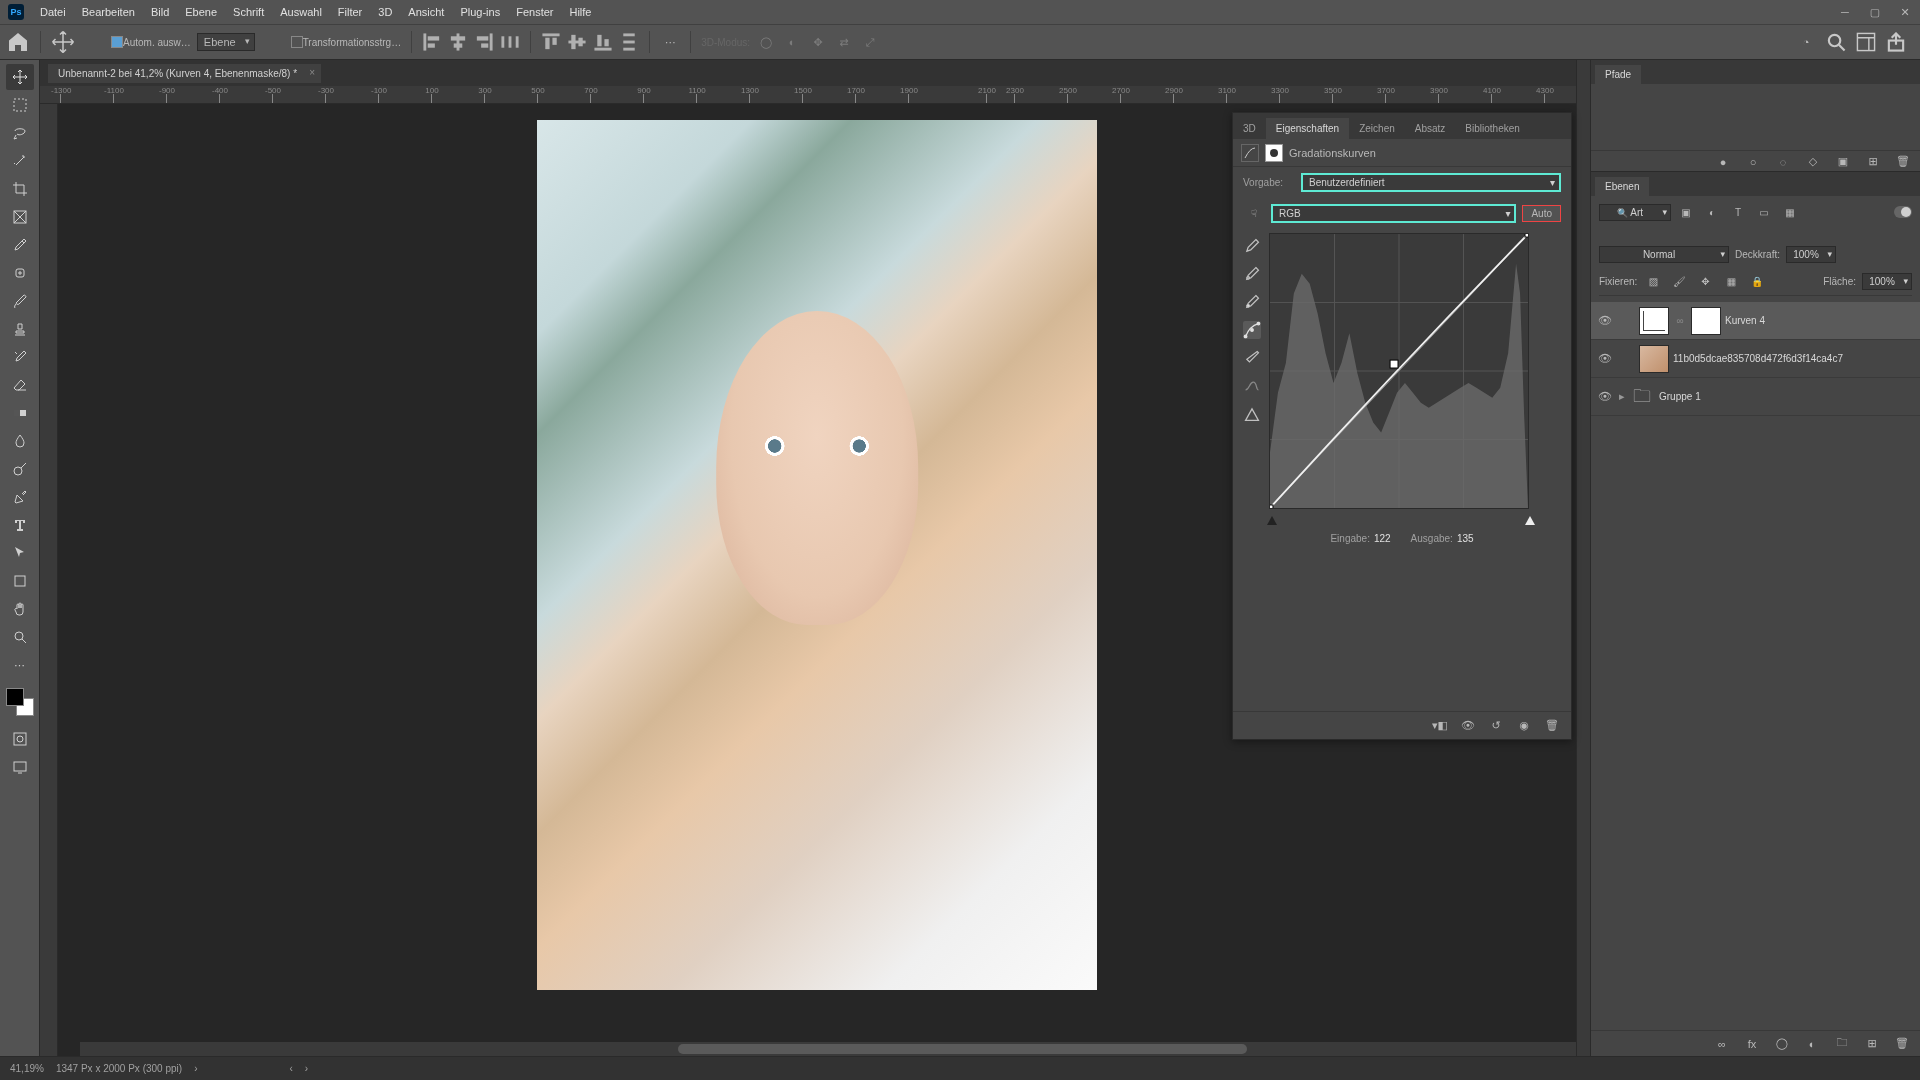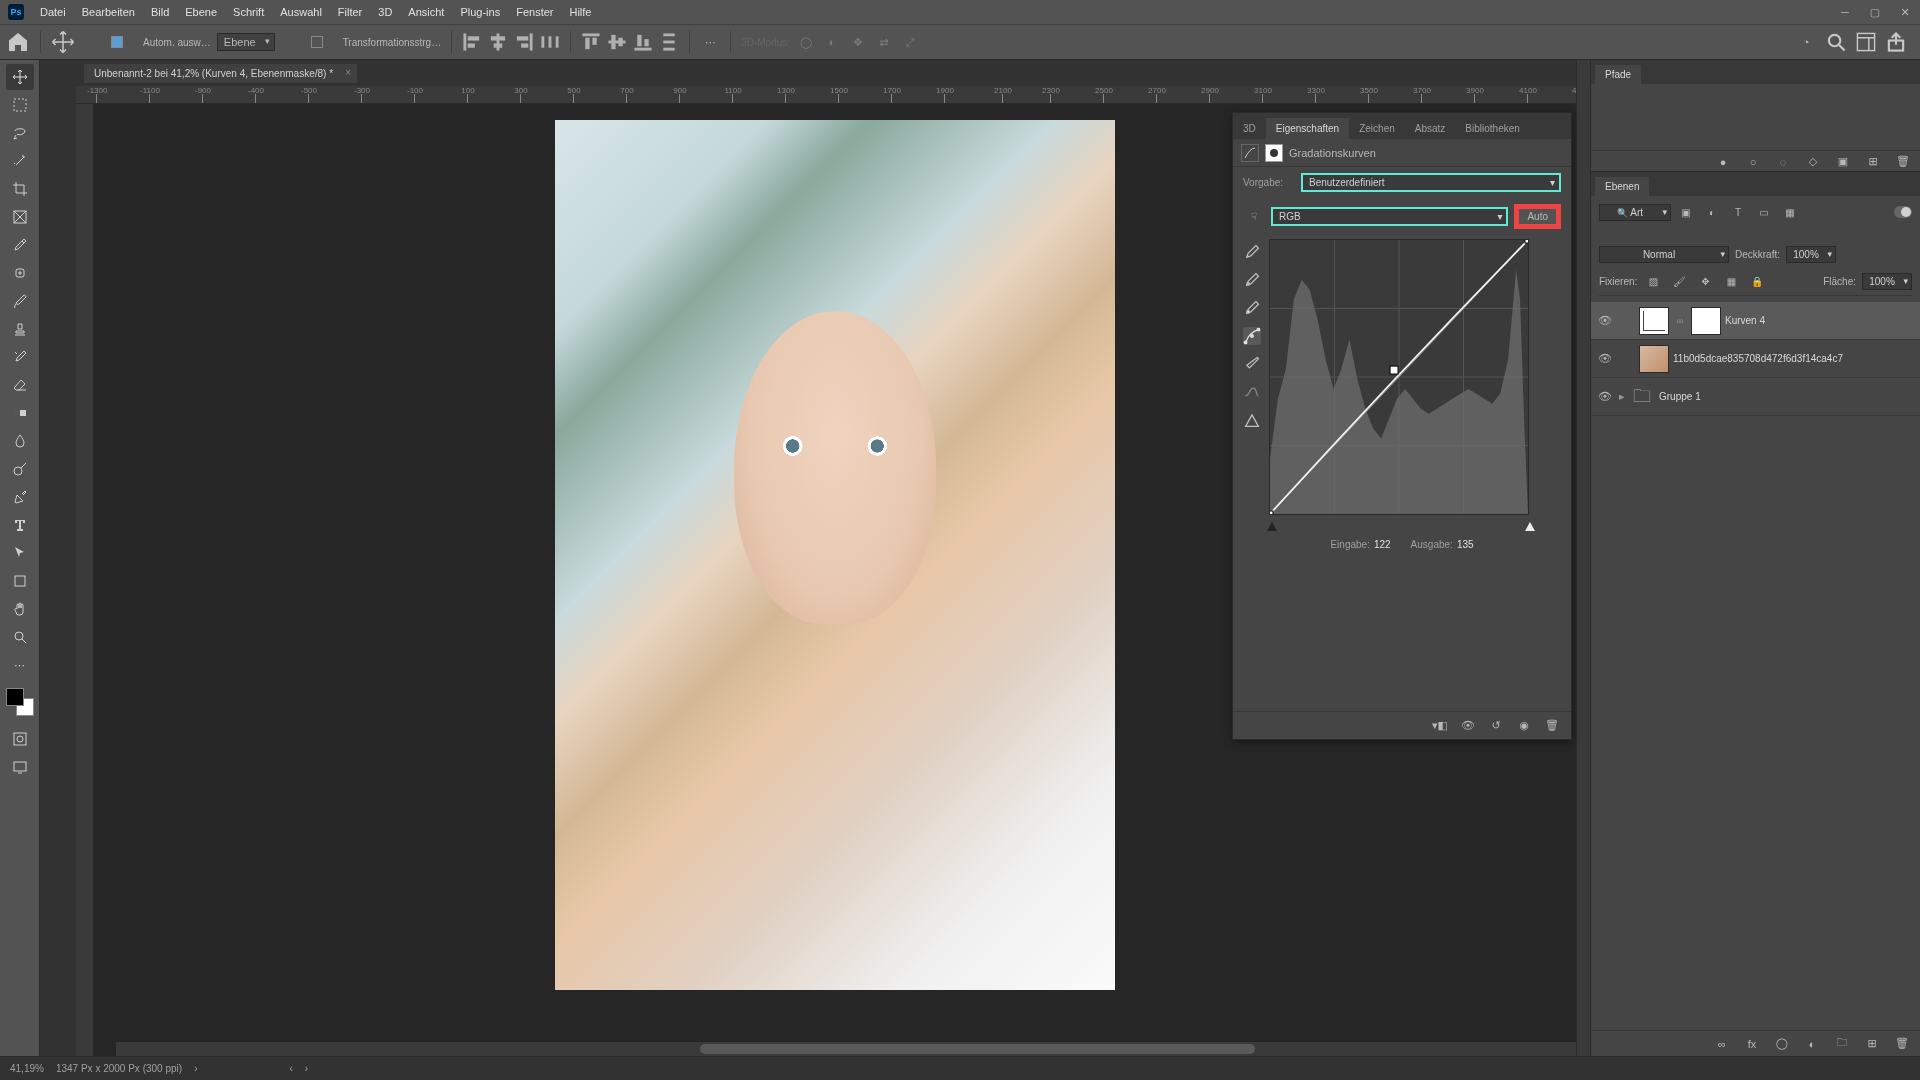--- a/index.html
+++ b/index.html
@@ -11,38 +11,38 @@
 .menu-item { padding: 0 8px; color: #e0e0e0; cursor: default; }
 .window-controls { position: absolute; right: 0; top: 0; display: flex; }
 .win-btn { width: 30px; height: 24px; display: flex; align-items: center; justify-content: center; color: #b8b8b8; }
 
 
 .options-bar { height: 36px; background: #535353; border-top: 1px solid #404040; border-bottom: 1px solid #2a2a2a; display: flex; align-items: center; padding: 0 6px; gap: 6px; }
 .opt-icon { width: 24px; height: 24px; display: flex; align-items: center; justify-content: center; }
 .opt-sep { width: 1px; height: 22px; background: #404040; margin: 0 4px; }
 .opt-select { background: #404040; border: 1px solid #2a2a2a; padding: 2px 18px 2px 6px; color: #b8b8b8; font-size: 11px; position: relative; }
 .opt-select::after { content: "▾"; position: absolute; right: 4px; font-size: 9px; }
-.opt-check { display: flex; align-items: center; gap: 20px; font-size: 10px; padding-left: 30px; }
+.opt-check { display: flex; align-items: center; gap: 0; font-size: 10px; padding-left: 30px; }
 .icon-btn { width: 20px; height: 20px; display: flex; align-items: center; justify-content: center; }
 .right-icons { margin-left: auto; display: flex; gap: 10px; align-items: center; padding-right: 8px; }
 
 
 .main { display: flex; height: calc(1080px - 24px - 36px - 24px); }
 
 
 .toolbar { width: 40px; background: #535353; border-right: 1px solid #2a2a2a; display: flex; flex-direction: column; align-items: center; padding-top: 4px; gap: 2px; }
 .tool { width: 28px; height: 26px; display: flex; align-items: center; justify-content: center; border-radius: 2px; color: #d0d0d0; }
 .tool.active { background: #3a3a3a; }
 .tool svg { width: 16px; height: 16px; }
 .color-picker { width: 28px; height: 28px; position: relative; margin-top: 8px; }
 .fg-color { width: 18px; height: 18px; background: #000; border: 1px solid #888; position: absolute; top: 0; left: 0; z-index: 2; }
 .bg-color { width: 18px; height: 18px; background: #fff; border: 1px solid #888; position: absolute; bottom: 0; right: 0; }
 
 
-.canvas-wrap { flex: 1; background: #262626; display: flex; flex-direction: column; position: relative; margin-left: 36px; }
+.canvas-wrap { flex: 1; background: #262626; display: flex; flex-direction: column; position: relative; }
 .tab-bar { height: 26px; background: #323232; display: flex; align-items: center; padding-left: 8px; }
 .doc-tab { background: #404040; padding: 4px 24px 4px 10px; font-size: 10px; color: #d0d0d0; position: relative; }
 .doc-tab::after { content: "×"; position: absolute; right: 6px; top: 3px; color: #888; }
 .ruler-h { height: 18px; background: #3a3a3a; position: relative; overflow: hidden; font-size: 8px; color: #888; border-bottom: 1px solid #2a2a2a; }
 .ruler-h .tick { position: absolute; top: 8px; height: 10px; border-left: 1px solid #888; }
 .ruler-h .tick span { position: absolute; top: -8px; left: -10px; width: 20px; text-align: center; }
 .canvas-viewport { flex: 1; display: flex; position: relative; }
 .ruler-v { width: 18px; background: #3a3a3a; border-right: 1px solid #2a2a2a; }
 .canvas-area { flex: 1; position: relative; display: flex; align-items: center; justify-content: center; }
 .image-box { width: 560px; height: 870px; background: linear-gradient(135deg, #d8e6e8 0%, #c4d8da 15%, #8aa89c 22%, #c8dadc 35%, #e8d4c0 42%, #d4b896 50%, #e8c8a8 58%, #e0d0c2 70%, #f0f0f0 85%, #fafafa 100%); position: relative; margin-top: -50px; }
@@ -55,21 +55,21 @@
 .props-panel { position: absolute; left: 1232px; top: 112px; width: 340px; height: 628px; background: #454545; border: 1px solid #2a2a2a; z-index: 50; box-shadow: 0 2px 8px rgba(0,0,0,0.4); }
 .props-tabs { height: 26px; background: #383838; display: flex; align-items: flex-end; }
 .props-tab { padding: 5px 10px; font-size: 10px; color: #a0a0a0; }
 .props-tab.active { background: #454545; color: #d8d8d8; }
 .props-header { height: 28px; display: flex; align-items: center; padding: 0 8px; gap: 6px; border-bottom: 1px solid #383838; }
 .props-header .mini-icon { width: 18px; height: 18px; border: 1px solid #666; display: flex; align-items: center; justify-content: center; font-size: 10px; }
 .props-row { display: flex; align-items: center; padding: 6px 10px; gap: 6px; font-size: 10px; }
 .props-row label { width: 52px; color: #a0a0a0; }
 .props-select { flex: 1; background: #3a3a3a; border: 2px solid #5eead4; padding: 2px 6px; color: #d0d0d0; font-size: 10px; position: relative; }
 .props-select::after { content: "▾"; position: absolute; right: 4px; }
-.auto-btn { padding: 2px 8px; background: #525252; border: 5px solid #ef4444; font-size: 10px; }
+.auto-btn { padding: 2px 8px; background: #525252; border: 1px solid #ef4444; font-size: 10px; }
 
 .curves-area { display: flex; padding: 4px 8px; gap: 6px; }
 .curves-tools { display: flex; flex-direction: column; gap: 10px; width: 22px; align-items: center; padding-top: 4px; }
 .curves-tools .ct { width: 18px; height: 18px; display: flex; align-items: center; justify-content: center; }
 .curves-graph { width: 260px; height: 276px; background: #3a3a3a; position: relative; border: 1px solid #2a2a2a; }
 .curves-graph svg { width: 100%; height: 100%; position: absolute; }
 .curves-slider { height: 12px; margin: 0 0 4px 38px; width: 260px; position: relative; }
 .slider-tri-l { position: absolute; left: -4px; bottom: 0; width: 0; height: 0; border-left: 5px solid transparent; border-right: 5px solid transparent; border-bottom: 9px solid #222; }
 .slider-tri-r { position: absolute; right: -4px; bottom: 0; width: 0; height: 0; border-left: 5px solid transparent; border-right: 5px solid transparent; border-bottom: 9px solid #eee; }
 
@@ -440,21 +440,21 @@
         </div>
         <div class="tick" style="left: 762px;">
           <span>1500</span>
         </div>
         <div class="tick" style="left: 815px;">
           <span>1700</span>
         </div>
         <div class="tick" style="left: 868px;">
           <span>1900</span>
         </div>
-        <div class="tick" style="left: 926px; text-decoration: underline;">
+        <div class="tick" style="left: 946px; text-decoration: underline;">
           <span>2100</span>
         </div>
         <div class="tick" style="left: 974px;">
           <span>2300</span>
         </div>
         <div class="tick" style="left: 1027px;">
           <span>2500</span>
         </div>
         <div class="tick" style="left: 1080px;">
           <span>2700</span>

